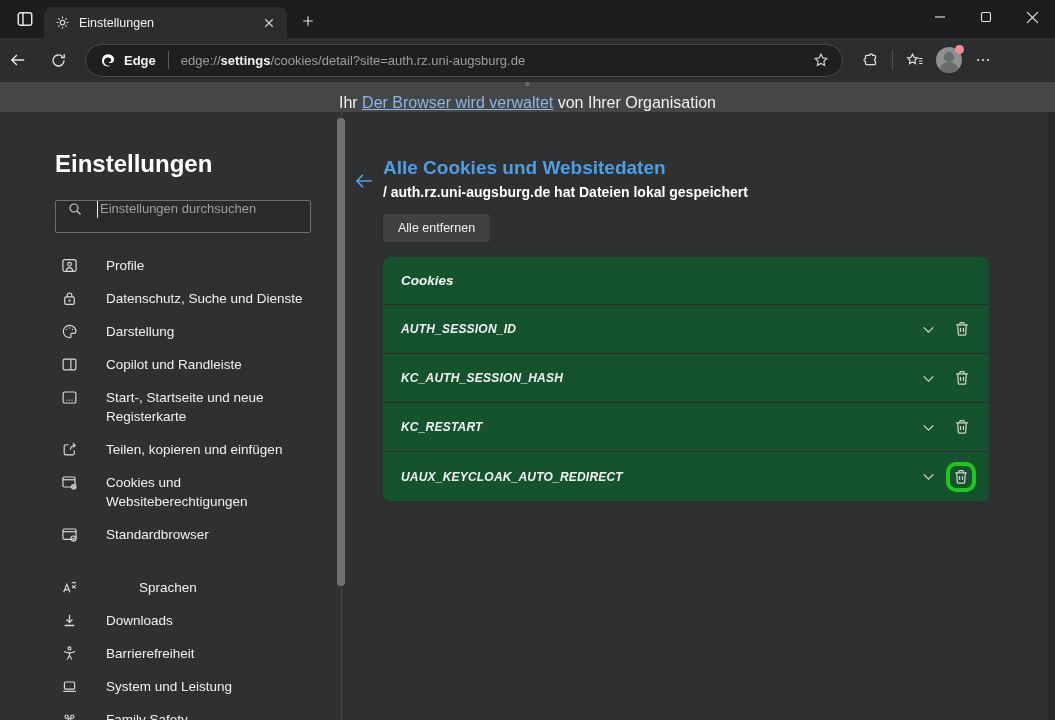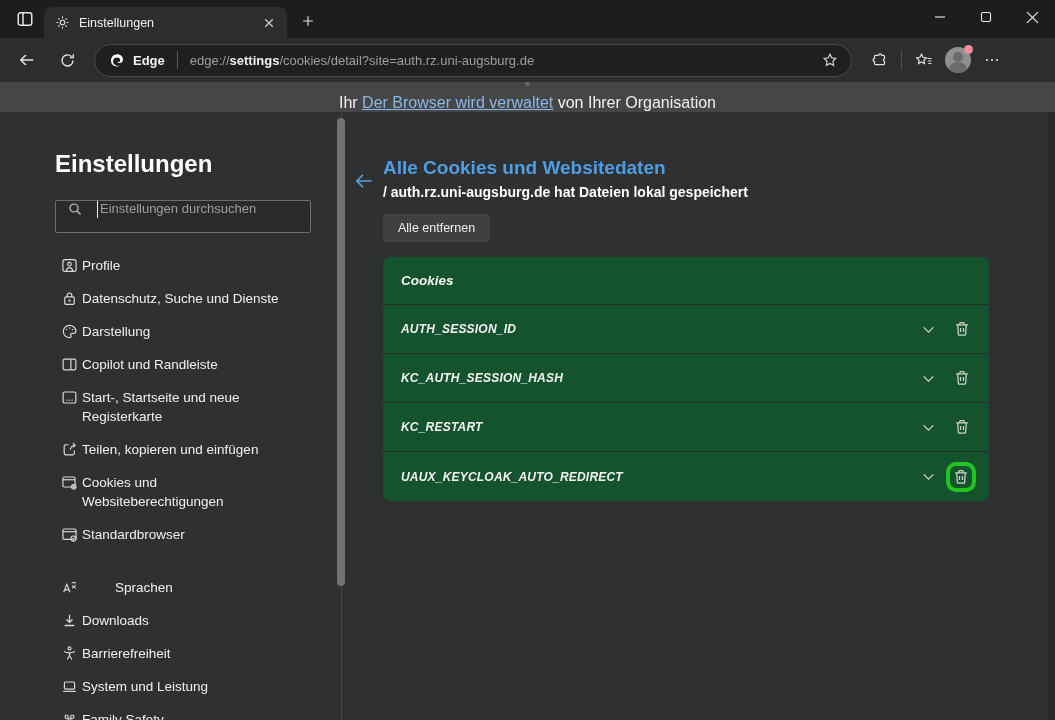--- a/index.html
+++ b/index.html
@@ -12,21 +12,21 @@
   .tab-actions { width:34px; height:30px; margin:0 2px 4px 8px; display:flex; align-items:center; justify-content:center; color:#e8e8e8; }
   .tab { width:243px; height:31px; background:#2c2d2e; border-radius:8px 8px 0 0; display:flex; align-items:center; padding:0 8px 0 11px; }
   .tab-favicon { color:#dedede; margin-right:9px; }
   .tab-title { color:#f1f1f1; font-size:12.5px; flex:1; white-space:nowrap; overflow:hidden; }
   .tab-close { width:20px; height:20px; border-radius:4px; display:flex; align-items:center; justify-content:center; color:#d8d8d8; }
   .newtab-btn { width:30px; height:26px; margin:0 0 4px 6px; display:flex; align-items:center; justify-content:center; color:#e0e0e0; border-radius:4px; }
   .win-controls { position:absolute; right:0; top:0; height:38px; display:flex; }
   .win-btn { width:46px; height:34px; display:flex; align-items:center; justify-content:center; color:#eaeaea; }
 
   
-  .toolbar { height:44px; background:#2c2d2e; display:flex; align-items:center; padding:0 8px 0 10px; }
+  .toolbar { height:44px; background:#2c2d2e; display:flex; align-items:center; padding:0 8px 0 1px; }
   .nav-btn { width:34px; height:34px; display:flex; align-items:center; justify-content:center; color:#e3e3e3; border-radius:6px; margin-right:6px; }
   .addr-pill { flex:1; height:33px; max-width:758px; background:#1e1f20; border:1px solid #494a4b; border-radius:17px;
                display:flex; align-items:center; padding:0 6px 0 14px; margin-left:4px; }
   .addr-site { display:flex; align-items:center; gap:8px; color:#f2f2f2; font-size:13px; font-weight:700; }
   .addr-divider { width:1px; height:18px; background:#5a5b5c; margin:0 12px; }
   .addr-url { font-size:13px; color:#9d9ea0; white-space:nowrap; overflow:hidden; flex:1; }
   .addr-url .hl { color:#f0f0f0; font-weight:700; }
   .pill-star { width:30px; height:30px; display:flex; align-items:center; justify-content:center; color:#cfcfcf; }
   .tb-right { display:flex; align-items:center; margin-left:10px; }
   .tb-icon { width:34px; height:34px; display:flex; align-items:center; justify-content:center; color:#dcdcdc; border-radius:6px; }
@@ -55,21 +55,21 @@
   .search-box { margin:22px 0 16px 55px; width:256px; height:33px; background:#292a2b; border:1px solid #6e6e6e;
                 border-radius:2px; display:flex; align-items:flex-start; padding:0 8px 0 11px; }
   .search-box .caret { width:1px; height:17px; background:#f0f0f0; margin:0 2px 0 14px; }
   .search-box input { flex:1; background:transparent; border:none; outline:none; color:#e8e8e8; font-size:13px; min-width:0;
                       font-family:"Liberation Sans", sans-serif; }
   .search-box input::placeholder { color:#9d9ea0; }
   .nav { margin-top:6px; }
   .nav-item { display:flex; padding:7px 10px 7px 61px; align-items:flex-start; cursor:default; }
   .nav-item.group-break { margin-top:20px;gap:33px; }
   .nav-ico { width:17px; height:17px; color:#dadada; flex:none; margin-top:1px; }
-  .nav-label { margin-left:4px; font-size:13.5px; line-height:19px; color:#f0f0f0; max-width:205px; }
+  .nav-label { margin-left:28px; font-size:13.5px; line-height:19px; color:#f0f0f0; max-width:205px; }
 
   
   .main { flex:1; padding:44px 0 0 17px; }
   .main-header { display:flex; align-items:center; }
   .back-arrow { width:22px; height:22px; color:#559fe0; flex:none; margin-right:8px; }
   .title-block { }
   .title-link { color:#4f9ee4; font-size:19px; font-weight:700; line-height:24px; cursor:pointer; }
   .title-sub { color:#ffffff; font-size:14px; font-weight:700; line-height:25px;text-align:right; }
   .remove-all { margin:9px 0 0 30px; display:inline-block; background:#3f4041; color:#f2f2f2; font-size:12.5px;
                 padding:7px 15px; border:none; border-radius:3px; font-family:"Liberation Sans", sans-serif; }

